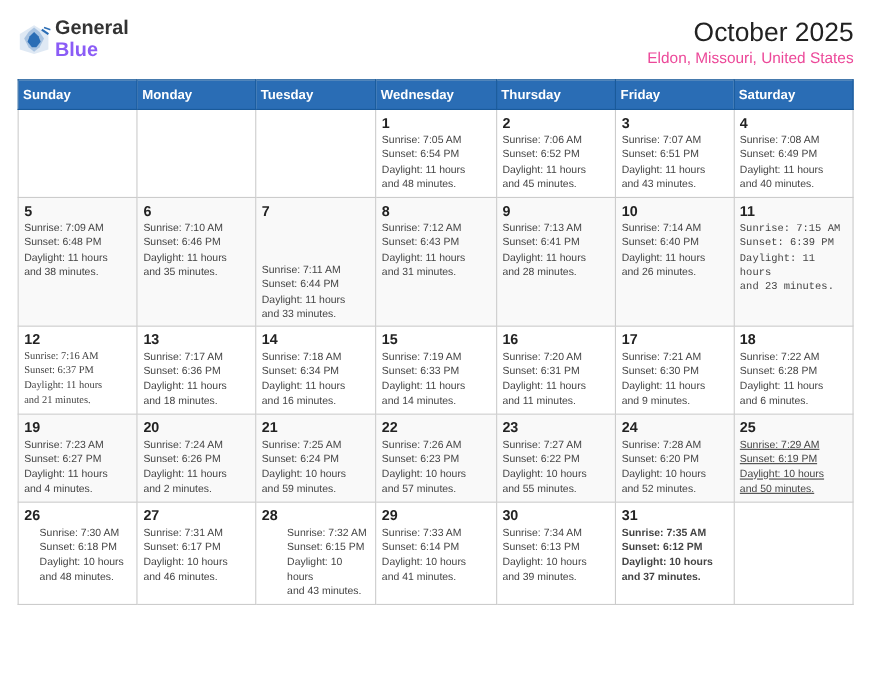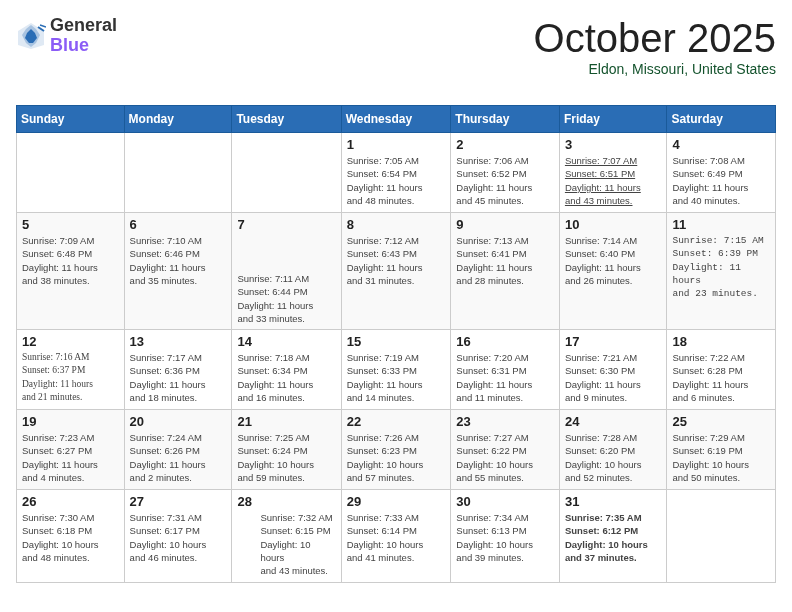--- a/index.html
+++ b/index.html
@@ -7,21 +7,21 @@
       font-family: Arial, sans-serif;
       background: #fff;
       width: 792px;
       min-height: 612px;
       padding: 16px;
     }
     .header {
       display: flex;
       justify-content: space-between;
       align-items: flex-start;
-      margin-bottom: 28px;
+      margin-bottom: 12px;
     }
     .logo {
       display: flex;
       align-items: center;
     }
     .logo-text {
       display: flex;
       flex-direction: column;
       font-size: 18px;
       font-weight: bold;
@@ -31,27 +31,27 @@
     .logo-text .blue { color: #8b5cf6; }
     .logo-icon {
       width: 30px;
       height: 30px;
       margin-right: 4px;
     }
     .title-section {
       text-align: right;
     }
     .month-title {
-      font-size: 40px;
+      font-size: 24px;
       font-weight: normal;
       color: #222;
     }
     .location {
       font-size: 14px;
-      color: #14532d;
+      color: #ec4899;
     }
     .calendar {
       width: 100%;
       border-collapse: collapse;
       border: 1px solid #ccc;
     }
     .calendar th {
       background: #2a6db5;
       color: #fff;
       font-size: 12px;
@@ -139,21 +139,21 @@
         </td>
         <td>
           <div class="day-number">2</div>
           <div class="day-info" style="white-space: pre-line;">Sunrise: 7:06 AM
 Sunset: 6:52 PM
 Daylight: 11 hours
 and 45 minutes.</div>
         </td>
         <td>
           <div class="day-number">3</div>
-          <div class="day-info" style="white-space: pre-line; text-decoration: underline;">Sunrise: 7:07 AM
+          <div class="day-info" style="white-space: pre-line;">Sunrise: 7:07 AM
 Sunset: 6:51 PM
 Daylight: 11 hours
 and 43 minutes.</div>
         </td>
         <td>
           <div class="day-number">4</div>
           <div class="day-info" style="white-space: pre-line;">Sunrise: 7:08 AM
 Sunset: 6:49 PM
 Daylight: 11 hours
 and 40 minutes.</div>
@@ -299,30 +299,30 @@
         </td>
         <td>
           <div class="day-number">24</div>
           <div class="day-info" style="white-space: pre-line;">Sunrise: 7:28 AM
 Sunset: 6:20 PM
 Daylight: 10 hours
 and 52 minutes.</div>
         </td>
         <td>
           <div class="day-number">25</div>
-          <div class="day-info" style="white-space: pre-line;">Sunrise: 7:29 AM
+          <div class="day-info" style="white-space: pre-line; text-decoration: underline;">Sunrise: 7:29 AM
 Sunset: 6:19 PM
 Daylight: 10 hours
 and 50 minutes.</div>
         </td>
       </tr>
       <tr>
         <td>
           <div class="day-number">26</div>
-          <div class="day-info" style="white-space: pre-line;">Sunrise: 7:30 AM
+          <div class="day-info" style="white-space: pre-line; margin-left: 14px;">Sunrise: 7:30 AM
 Sunset: 6:18 PM
 Daylight: 10 hours
 and 48 minutes.</div>
         </td>
         <td>
           <div class="day-number">27</div>
           <div class="day-info" style="white-space: pre-line;">Sunrise: 7:31 AM
 Sunset: 6:17 PM
 Daylight: 10 hours
 and 46 minutes.</div>

